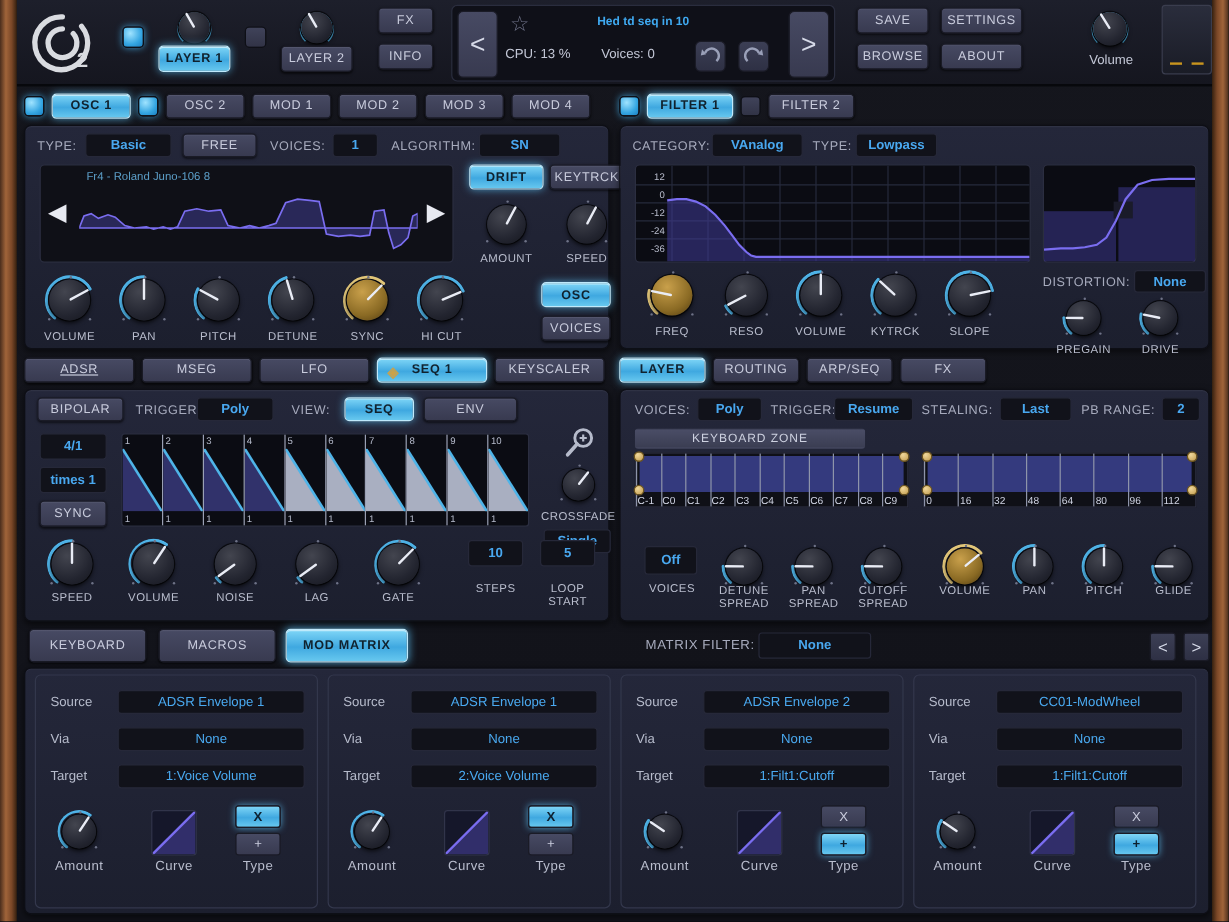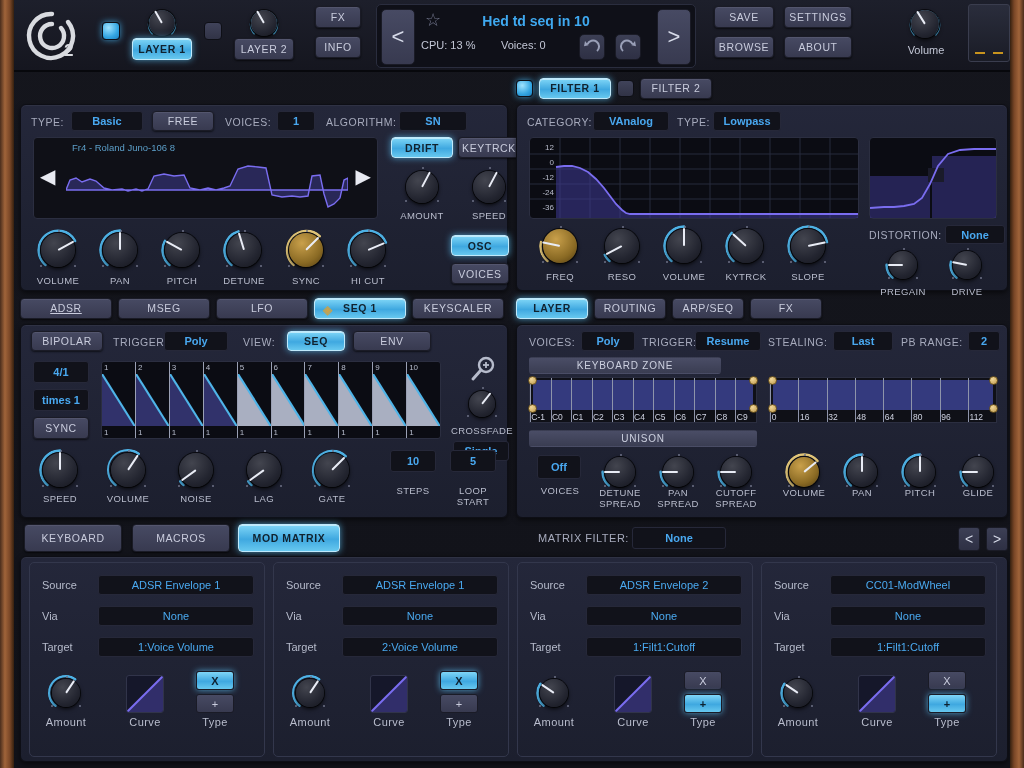--- a/index.html
+++ b/index.html
@@ -79,21 +79,21 @@
     background: #0f1017; border:1px solid #2b2e40; border-radius:4px;
   }
 
   
   #header { position:absolute; left:0; right:0; top:0; height:72px;
             background: linear-gradient(180deg,#1d1f2b,#15161f);
             border-bottom:2px solid #07080c; }
   #logo { position:absolute; left:8px; top:6px; width:60px; height:58px; }
   #transport { position:absolute; left:362px; top:4px; width:320px; height:64px;
                background:#0f1018; border:1px solid #2a2d3e; border-radius:5px; }
-  .presetname { color:#3fa9f0; font-size:14px; font-weight:bold; }
+  .presetname { color:#3fa9f0; font-size:10px; font-weight:bold; }
   .hdrtxt { color:#c3c7d6; font-size:11px; }
   .navbig { width:34px; height:56px; display:flex; align-items:center; justify-content:center;
             background: linear-gradient(180deg,#474a63,#383a50); border:1px solid #1a1b26;
             border-radius:5px; color:#d6dae8; font-size:22px; }
   .circbtn { width:26px; height:26px; border-radius:5px; background:linear-gradient(180deg,#3c3f55,#2e3044);
              border:1px solid #1a1b26; display:flex; align-items:center; justify-content:center; }
 
   
   .tabrow { display:flex; align-items:center; gap:6px; }
 
@@ -217,20 +217,30 @@
       </div>
       <div style="position:absolute;left:880px;top:44px;width:64px;text-align:center;color:#c3c7d6;font-size:11px;">Volume</div>
 
       <div style="position:absolute;left:954px;top:4px;width:42px;height:58px;background:linear-gradient(180deg,#2a2d3c,#1a1c26);border:1px solid #3a3d4e;border-radius:3px;">
         <div style="position:absolute;left:6px;bottom:7px;width:10px;height:2px;background:#c8941e;"></div>
         <div style="position:absolute;right:6px;bottom:7px;width:10px;height:2px;background:#c8941e;"></div>
       </div>
     </div>
 
     <div style="position:absolute;left:6px;top:76px;width:488px;height:215px;">
+      <div class="tabrow" style="height:24px;">
+        <div class="led" style="width:17px;height:17px;"></div>
+        <div class="btn on" style="width:66px;height:21px;">OSC 1</div>
+        <div class="led" style="width:17px;height:17px;"></div>
+        <div class="btn" style="width:66px;height:21px;">OSC 2</div>
+        <div class="btn" style="width:66px;height:21px;">MOD 1</div>
+        <div class="btn" style="width:66px;height:21px;">MOD 2</div>
+        <div class="btn" style="width:66px;height:21px;">MOD 3</div>
+        <div class="btn" style="width:66px;height:21px;">MOD 4</div>
+      </div>
 
       <div class="panel" style="position:absolute;left:0;top:28px;width:488px;height:187px;">
         <div class="lbl" style="position:absolute;left:10px;top:11px;">TYPE:</div>
         <div class="val" style="position:absolute;left:50px;top:6px;width:72px;height:20px;">Basic</div>
         <div class="btn" style="position:absolute;left:131px;top:6px;width:62px;height:20px;">FREE</div>
         <div class="lbl" style="position:absolute;left:204px;top:11px;">VOICES:</div>
         <div class="val" style="position:absolute;left:256px;top:6px;width:38px;height:20px;">1</div>
         <div class="lbl" style="position:absolute;left:305px;top:11px;">ALGORITHM:</div>
         <div class="val" style="position:absolute;left:378px;top:6px;width:68px;height:20px;">SN</div>
 
@@ -735,21 +745,20 @@
             <div class="ztick" style="left:75%;"></div>
             <div class="zlbl" style="left:75.8%;">96</div>
             <div class="ztick" style="left:87.5%;"></div>
             <div class="zlbl" style="left:88.3%;">112</div>
             <div class="handle" style="left:-2px;top:-2px;"></div>
          <div class="handle" style="left:-2px;top:26px;"></div>
          <div class="handle" style="right:-2px;top:-2px;"></div>
          <div class="handle" style="right:-2px;top:26px;"></div>
           </div>
 
-        <div class="zonehdr" style="position:absolute;left:12px;top:105px;width:228px;height:17px;">UNISON</div>
         <div class="val" style="position:absolute;left:20px;top:130px;width:44px;height:24px;">Off</div>
         <div class="knoblbl" style="position:absolute;left:14px;top:160px;width:58px;">VOICES</div>
         <div id="unison-knobs">
             <div class="knob" style="position: absolute; left: 84px; top: 128px; width: 38px; height: 38px;">
               <svg class="ring" viewBox="0 0 38 38">
                 <path d="M7.8,32.3 A17.4,17.4 0 0 1 1.6,18.9" fill="none" stroke="#4fb4e8" stroke-width="2.6" stroke-linecap="round"></path>
               </svg>
   <div class="cap"></div>
   <div class="ptr" style="transform:translate(-50%,0) rotate(90.4deg);"></div>
   <div class="dot" style="left:50%;top:1px;"></div>

